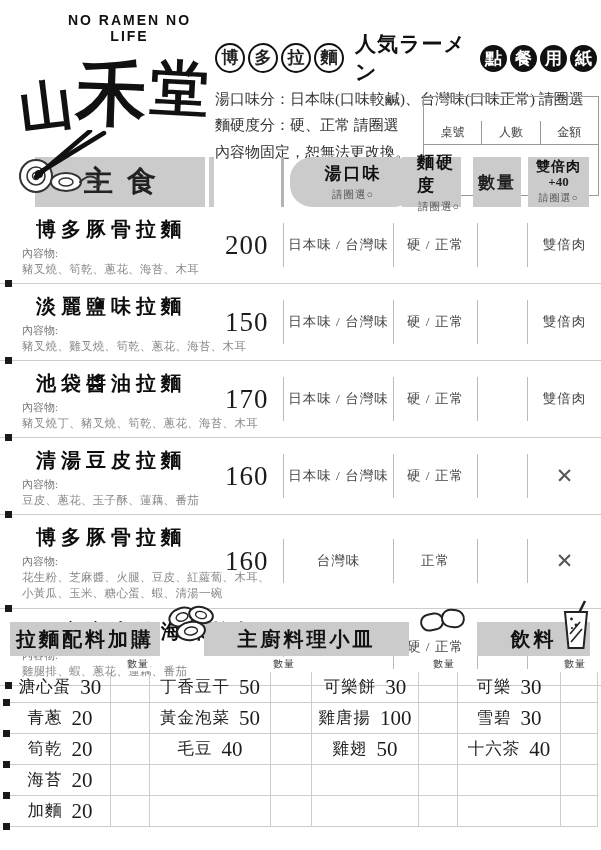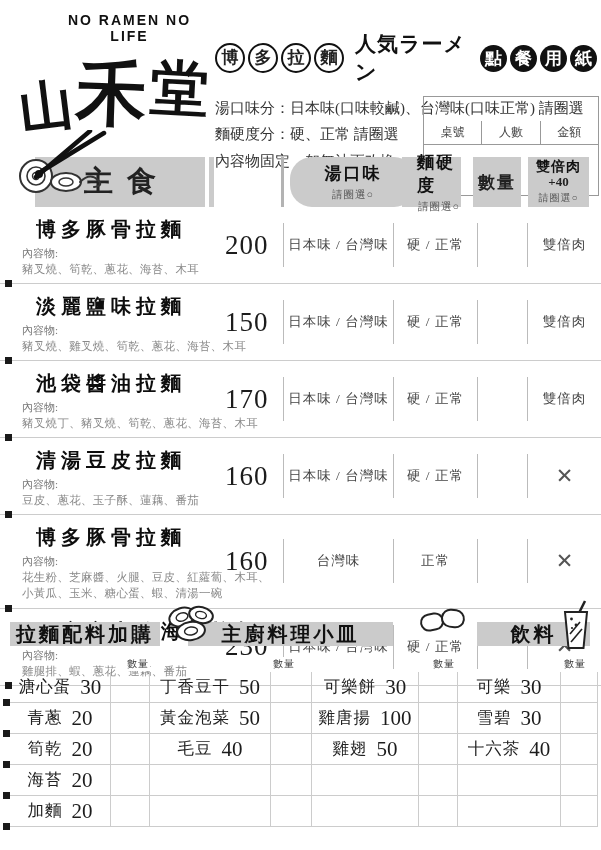--- a/index.html
+++ b/index.html
@@ -19,21 +19,21 @@
 
   
   .header-right{position:absolute;left:215px;top:30px;width:382px;}
   .title-row{display:flex;align-items:center;gap:3px;}
   .cchar{width:26px;height:26px;border:2px solid #111;border-radius:50%;
          font-size:17px;font-weight:bold;line-height:25px;text-align:center;flex:0 0 auto;}
   .bchar{width:27px;height:27px;background:#111;color:#fff;border-radius:50%;
          font-size:17px;font-weight:bold;line-height:27px;text-align:center;flex:0 0 auto;}
   .title-main{font-family:"Liberation Sans",sans-serif;font-weight:900;font-size:21px;
               letter-spacing:1px;margin:0 6px 0 8px;color:#111;}
-  .notes{margin-top:9px;font-size:15px;color:#333;line-height:1.75;}
+  .notes{font-size:15px;color:#333;line-height:1.75;}
   .note-narrow{width:215px;}
   .mini-table{position:absolute;left:208px;top:66px;width:174px;border:1px solid #999;
               font-size:12px;color:#444;}
   .mini-row{display:flex;}
   .mini-cell{flex:1;text-align:center;padding:3px 0;border-right:1px solid #999;margin-top:24px;}
   .mini-cell:last-child{border-right:none;}
   .mini-head{border-bottom:1px solid #999;}
   .mini-empty .mini-cell{height:20px;}
 
   
@@ -66,24 +66,24 @@
   .mi-lab{font-size:11px;color:#777;margin-top:3px;}
   .mi-cont{width:258px;font-size:11.5px;color:#888;line-height:1.4;letter-spacing:0.3px;}
   .mi-price{font-size:27px;color:#1c1c1c;letter-spacing:1px;}
   .vcell{height:44px;display:flex;align-items:center;justify-content:center;
          border-left:1px solid #bbb;font-size:13.5px;color:#444;letter-spacing:1px;
          white-space:nowrap;}
   .vcell.cross{font-size:21px;color:#555;letter-spacing:0;}
 
   
   .addons{position:absolute;top:618px;left:0;width:601px;height:232px;}
-  .ab{position:absolute;top:4px;height:24px;display:flex;align-items:center;justify-content:center;
+  .ab{position:absolute;top:4px;height:34px;display:flex;align-items:center;justify-content:center;
       font-size:20px;font-weight:bold;letter-spacing:3px;color:#111;}
   .ab1{left:10px;width:150px;}
-  .ab2{left:188px;width:205px;}
+  .ab2{left:204px;width:205px;}
   .ab3{left:477px;width:113px;}
   .qty-lab{position:absolute;top:39px;font-size:10px;color:#333;letter-spacing:1px;background:#fff;padding:0 1px;}
   .fishcake-icon{position:absolute;left:160px;top:-14px;z-index:2;}
   .eggs-icon{position:absolute;left:418px;top:-12px;z-index:2;}
   .drink-icon{position:absolute;left:558px;top:-19px;z-index:2;}
 
   .atable{position:absolute;left:10px;top:54px;width:588px;display:grid;
           grid-template-columns:100px 40px 120px 42px 106px 40px 102px 38px;
           grid-auto-rows:31px;}
   .ac{border-bottom:1px solid #ccc;display:flex;align-items:center;justify-content:center;}

